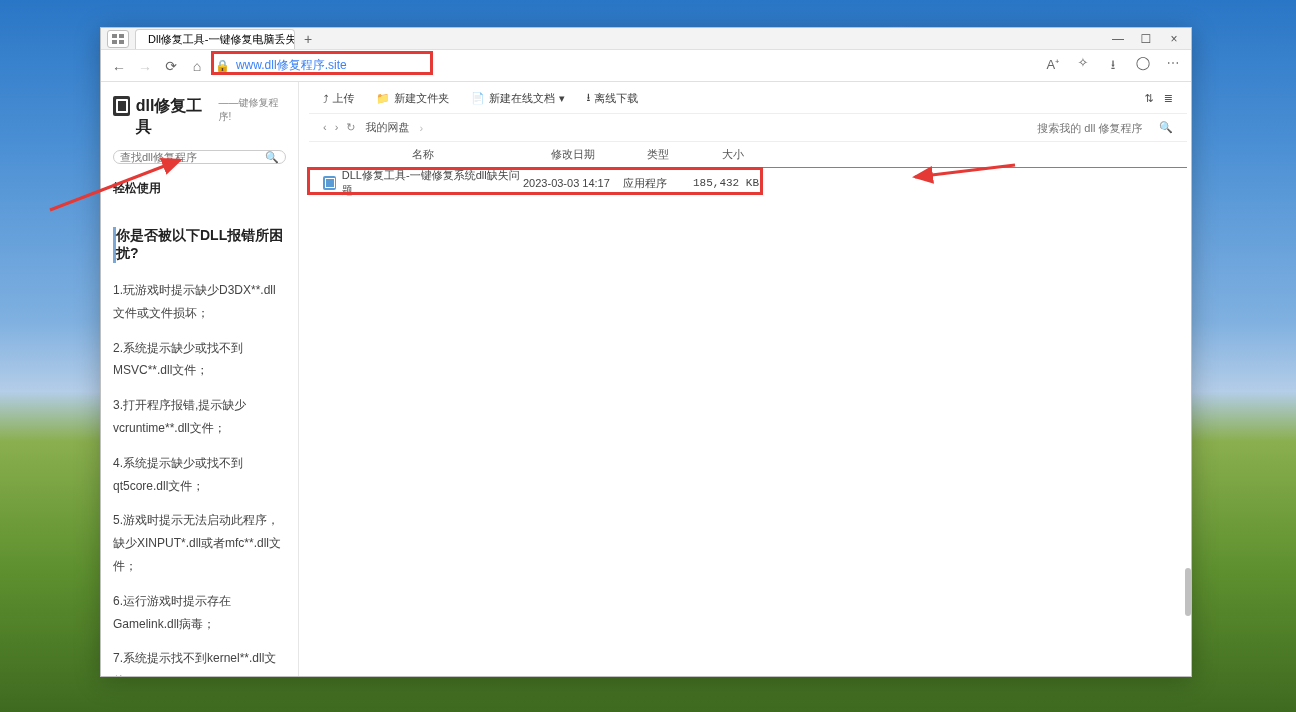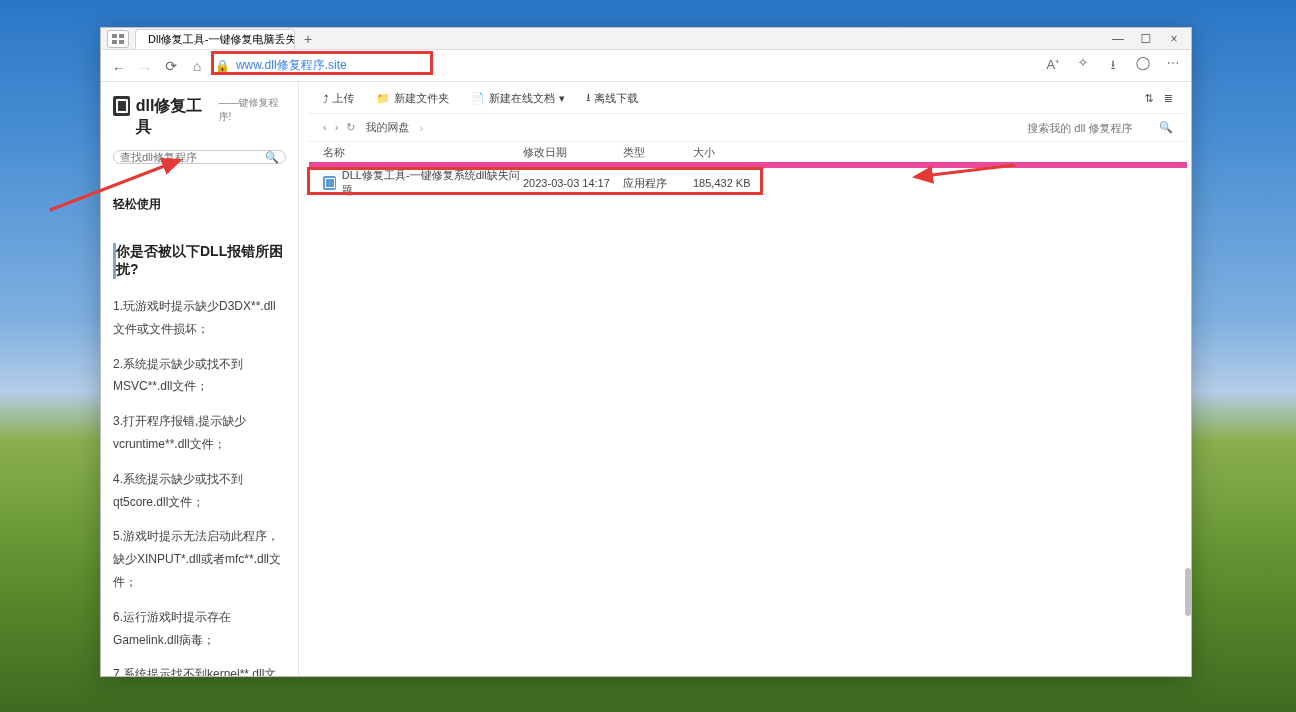--- a/index.html
+++ b/index.html
@@ -78,21 +78,21 @@
   .brand-icon::after { content:""; position:absolute; left:3px; top:3px; width:12px; height:14px; border:2px solid #fff; border-radius:1px; box-sizing:border-box; }
   .brand-title { font-size: 16px; font-weight: 700; color: #222; }
   .brand-sub { font-size: 10px; color: #888; }
   .search-box {
     height: 26px; border: 1px solid #ccc; border-radius: 7px;
     display: flex; align-items: center; padding: 0 6px; color: #999; font-size: 11px;
     position: relative;
   }
   .search-box input { border: none; outline: none; flex: 1; font-size: 11px; background: transparent; }
   .search-icon-r { position: absolute; right: 6px; color: #999; }
-  .side-bold { font-size: 12px; font-weight: 700; color: #222; margin-top: 20px; }
+  .side-bold { font-size: 12px; font-weight: 700; color: #222; margin-top: 4px; }
   .side-sep { height: 8px; }
   .question-title {
     font-size: 14px; font-weight: 700; color: #222;
     border-left: 3px solid #7aa7d6; margin-top: 6px;
   }
   .faq-list { display: flex; flex-direction: column; gap: 12px; color: #444; font-size: 12px; line-height: 1.9; margin-top: 4px; justify-content: flex-end; }
   .main { flex: 1; background: #fff; padding: 0; position: relative; }
   .file-panel {
     position: absolute; left: 10px; top: 2px; right: 4px; bottom: 4px;
     background: #fff;
@@ -102,30 +102,30 @@
     padding: 0 14px; color: #444; font-size: 11px; border-bottom: 1px solid #eee;
   }
   .file-toolbar .item { display: flex; align-items: center; gap: 4px; }
   .file-toolbar .spacer { flex: 1; }
   .file-toolbar .right-icons2 { display:flex; gap:10px; color:#555; }
   .bc-row {
     height: 28px; display: flex; align-items: center; gap: 10px;
     padding: 0 14px; color: #555; font-size: 11px; border-bottom: 1px solid #eee;
   }
   .bc-nav { display:flex; gap:8px; color:#888; }
-  .bc-search { margin-left: auto; display:flex; align-items:center; gap:12px; color:#aaa; }
+  .bc-search { margin-left: auto; display:flex; align-items:center; gap:2px; color:#aaa; }
   .bc-search input { border:none; outline:none; font-size:11px; width:120px; color:#aaa; }
   .table-head {
     height: 26px; display: flex; align-items: center; font-size: 11px; color: #555;
-    border-bottom: 6px solid #ec4899; padding: 0 14px;
+    border-bottom: 1px solid #ec4899; padding: 0 14px; text-align: center;
   }
   .col-name { width: 200px; }
   .col-date { width: 100px; }
   .col-type { width: 70px; }
-  .col-size { width: 80px; }
+  .col-size { width: 80px; font-family: Liberation Mono, monospace; }
   .file-row {
     height: 30px; display: flex; align-items: center; font-size: 11px; color: #444;
     padding: 0 14px; position: relative;
   }
   .file-icon { width: 14px; height: 14px; background: #5b9bd5; border-radius: 2px; margin-right: 6px; position: relative; }
   .file-icon::after { content:""; position:absolute; left:2px; top:2px; width:10px; height:10px; border:1px solid #fff; box-sizing:border-box; }
   .row-highlight {
     position: absolute; left: -2px; top: -1px; width: 456px; height: 28px;
     border: 3px solid #e53935; pointer-events: none;
   }

